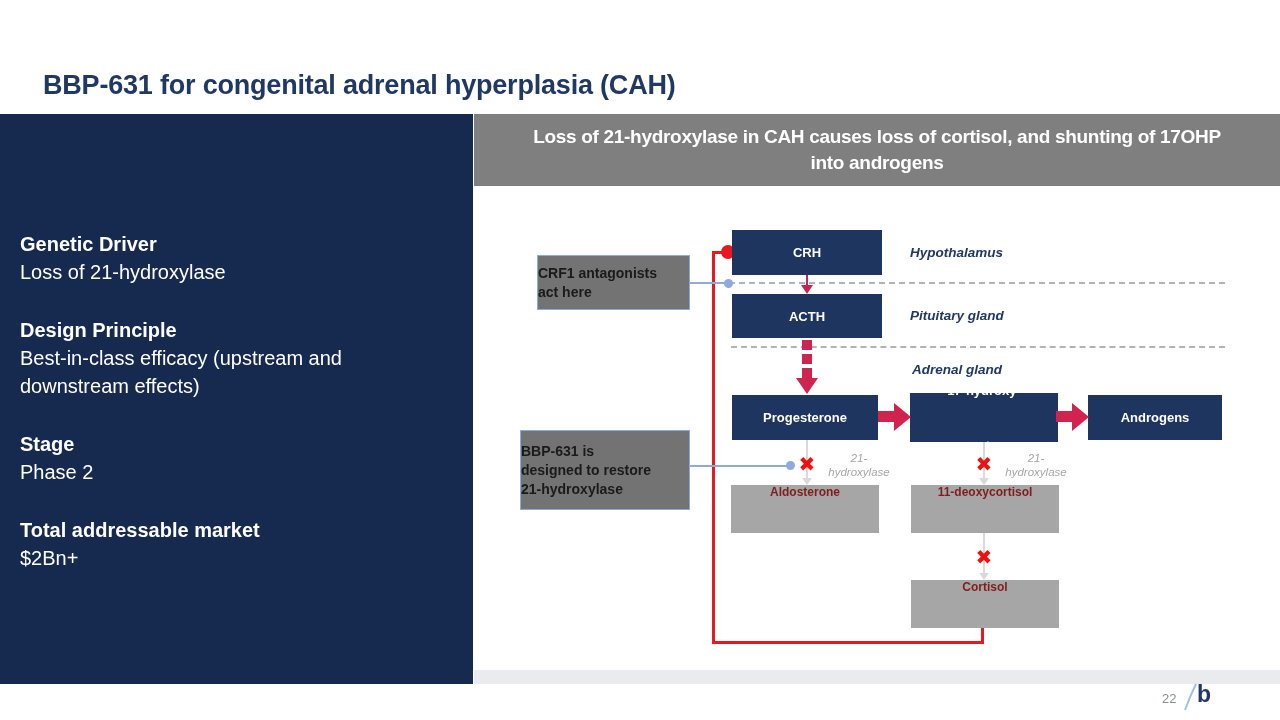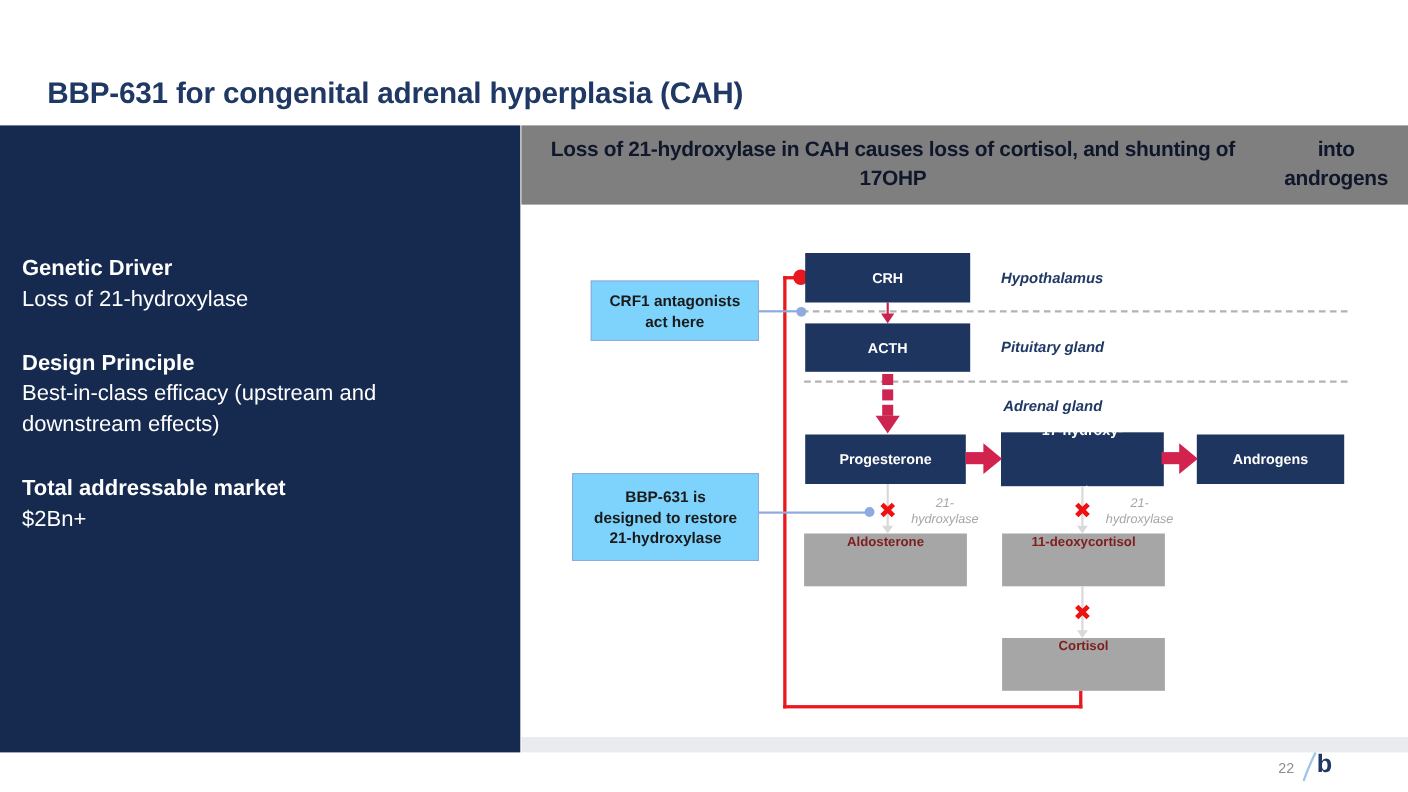--- a/index.html
+++ b/index.html
@@ -19,42 +19,42 @@
   .sidebar{
     left:0;top:102px;width:473px;height:570px;background:#16294E;color:#ffffff;
     box-sizing:border-box;padding:116px 20px 0 20px;
   }
   .sb-group{margin-bottom:30px;}
   .sb-label{font-weight:bold;font-size:20px;line-height:28px;}
   .sb-value{font-size:20px;line-height:28px;}
 
   
   .banner{
-    left:474px;top:102px;width:806px;height:72px;background:#7F7F7F;color:#0f172a;
-    display:flex;flex-direction:row;align-items:center;justify-content:center;
+    left:474px;top:102px;width:806px;height:72px;background:#7F7F7F;color:#ffffff;
+    display:flex;flex-direction:column;align-items:center;justify-content:center;
     font-weight:bold;font-size:19px;line-height:26px;letter-spacing:-0.3px;text-align:center;
   }
 
   
   .pbox{
     background:#1E355F;color:#ffffff;font-weight:bold;font-size:13px;line-height:15px;
     display:flex;flex-direction:column;align-items:center;justify-content:center;text-align:center;
   }
   .gbox{
     background:#A6A6A6;color:#7f1d1d;font-weight:bold;font-size:12px;
     display:flex;align-items:flex-start;justify-content:center;text-align:center;
   }
   .organ-label{font-style:italic;font-weight:bold;font-size:13.5px;color:#1F3864;}
 
   .dashed-sep{height:0;border-top:2px dashed #B3B3B3;}
 
   
   .callout{
-    background:#7dd3fc;border:1.5px solid #8FAADC;color:#1a1a1a;font-weight:bold;font-size:14px;
-    line-height:19px;display:flex;flex-direction:column;align-items:center;justify-content:center;
+    background:#737373;border:1.5px solid #8FAADC;color:#1a1a1a;font-weight:bold;font-size:14px;
+    line-height:19px;display:flex;flex-direction:column;align-items:flex-start;justify-content:center;
     text-align:center;box-sizing:border-box;
   }
   .blue-line{background:#8FAADC;height:2px;}
   .blue-dot{width:9px;height:9px;border-radius:50%;background:#8FAADC;}
 
   
   .red-line{background:#E8181E;}
   .red-dot{width:14px;height:14px;border-radius:50%;background:#E8181E;}
 
   
@@ -90,20 +90,24 @@
   <div class="abs title">BBP-631 for congenital adrenal hyperplasia (CAH)</div>
 
   <div class="abs sidebar">
     <div class="sb-group">
       <div class="sb-label">Genetic Driver</div>
       <div class="sb-value">Loss of 21-hydroxylase</div>
     </div>
     <div class="sb-group">
       <div class="sb-label">Design Principle</div>
       <div class="sb-value">Best-in-class efficacy (upstream and downstream effects)</div>
+    </div>
+    <div class="sb-group">
+      <div class="sb-label">Stage</div>
+      <div class="sb-value">Phase 2</div>
     </div>
     <div class="sb-group">
       <div class="sb-label">Total addressable market</div>
       <div class="sb-value">$2Bn+</div>
     </div>
   </div>
 
   <div class="abs banner">
     <div>Loss of 21-hydroxylase in CAH causes loss of cortisol, and shunting of 17OHP</div>
     <div>into androgens</div>

